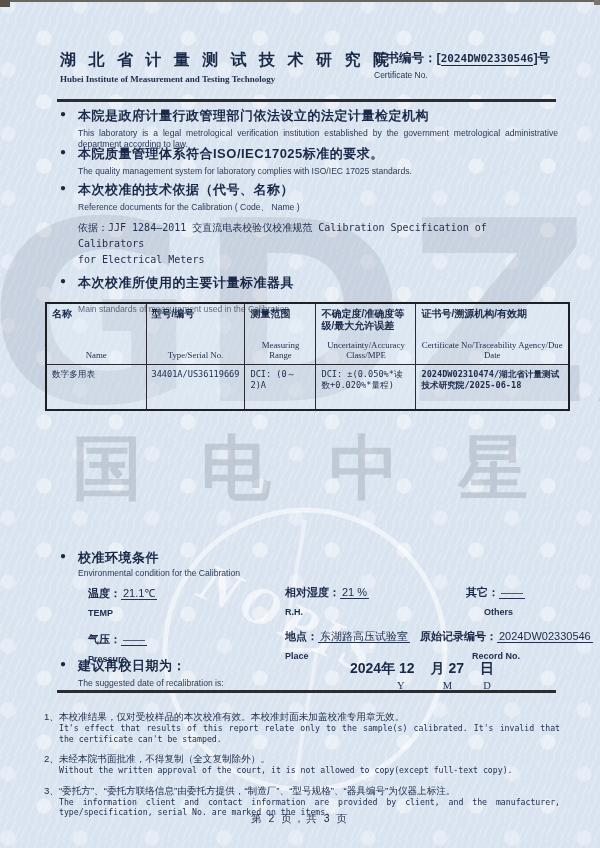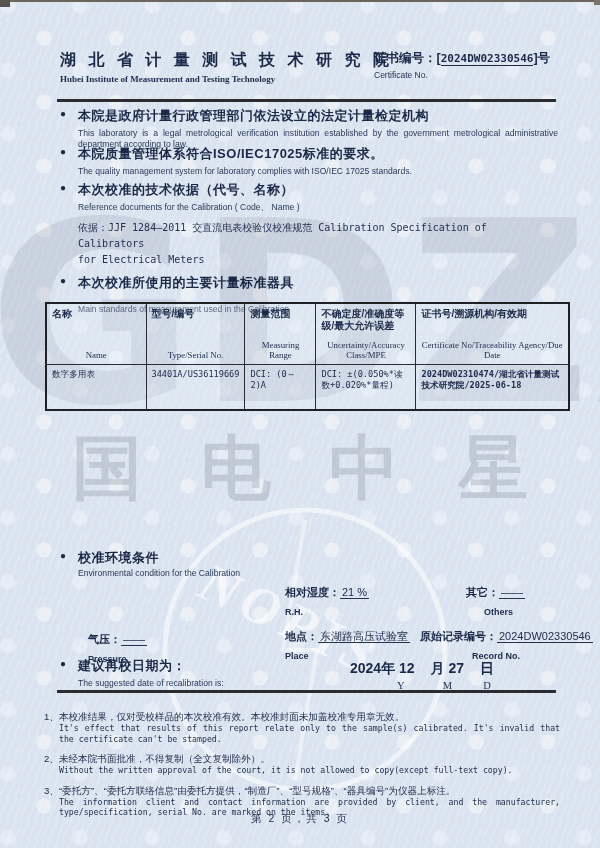--- a/index.html
+++ b/index.html
@@ -187,20 +187,24 @@
       </tr>
     </tbody>
       </table>
 
     <div class="stmt" style="top:549px;">
       <span class="dot">●</span>
       <div class="cn">校准环境条件</div>
       <div class="en" style="margin-top:1px;">Environmental condition for the Calibration</div>
     </div>
 
+    <div class="env-field" style="left:88px;top:585px;">
+      <div class="env-l1"><span class="lab">温度：</span><span class="val">21.1℃</span></div>
+      <div class="env-l2">TEMP</div>
+    </div>
     <div class="env-field" style="left:285px;top:585px;">
       <div class="env-l1"><span class="lab">相对湿度：</span><span class="val">21 %</span></div>
       <div class="env-l2">R.H.</div>
     </div>
     <div class="env-field" style="left:466px;top:585px;">
       <div class="env-l1"><span class="lab">其它：</span><span class="val">——</span></div>
       <div class="env-l2" style="padding-left:18px;">Others</div>
     </div>
     <div class="env-field" style="left:88px;top:632px;">
       <div class="env-l1"><span class="lab">气压：</span><span class="val">——</span></div>

